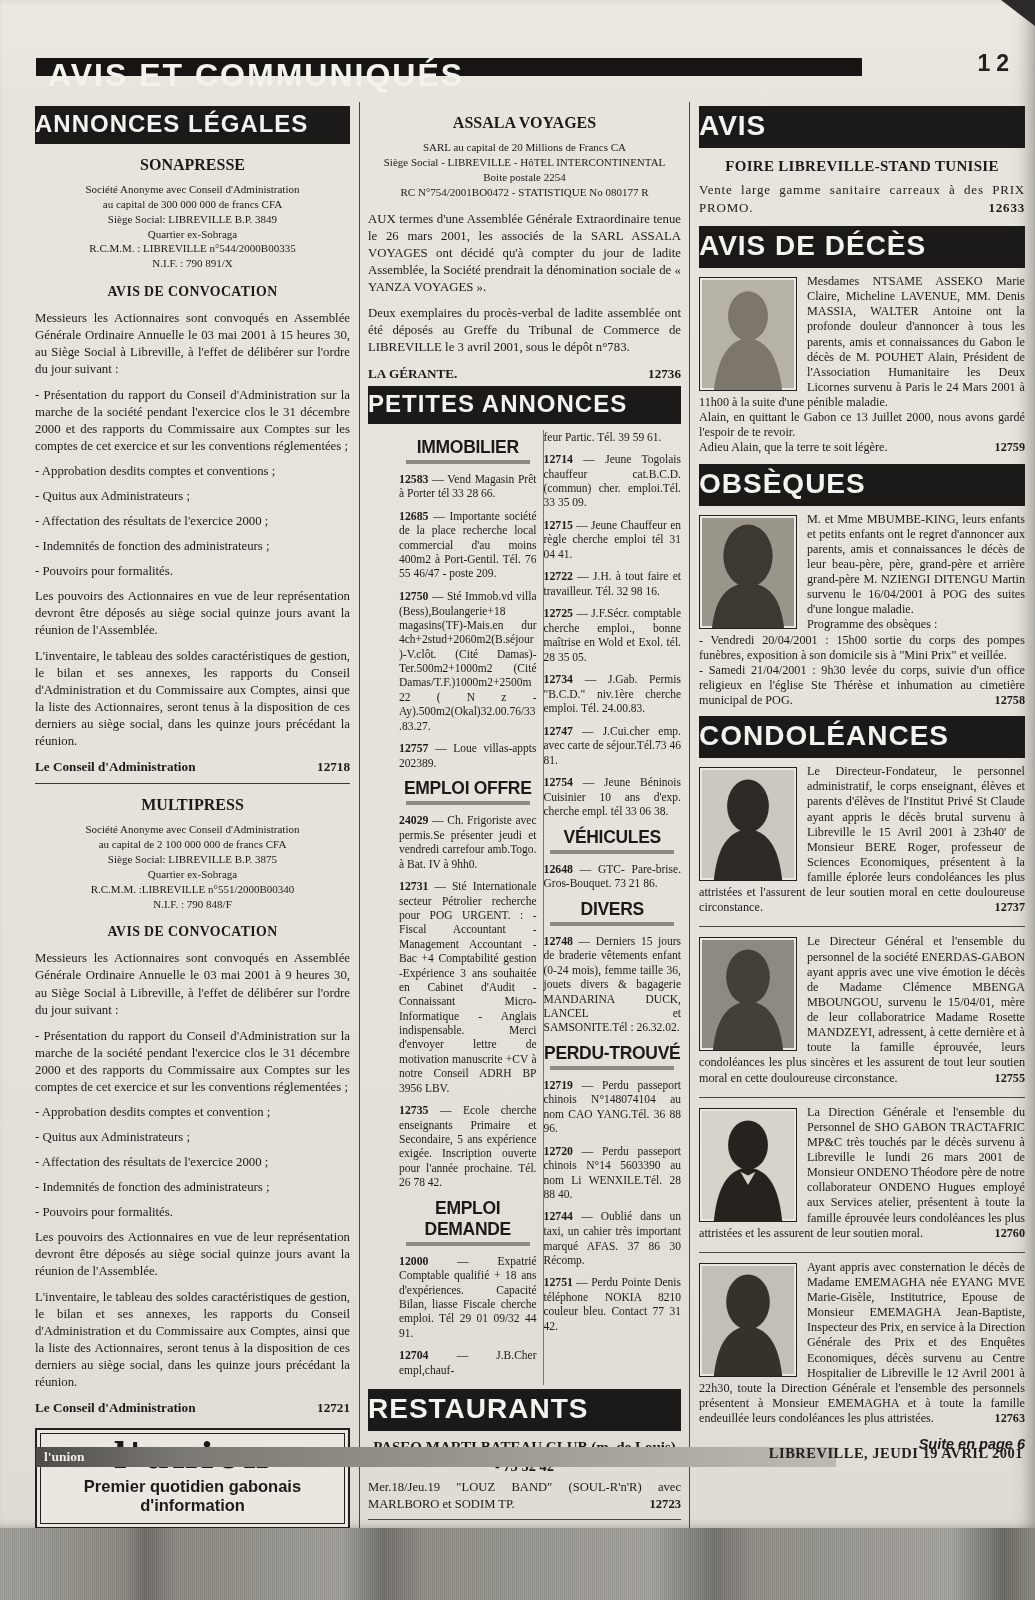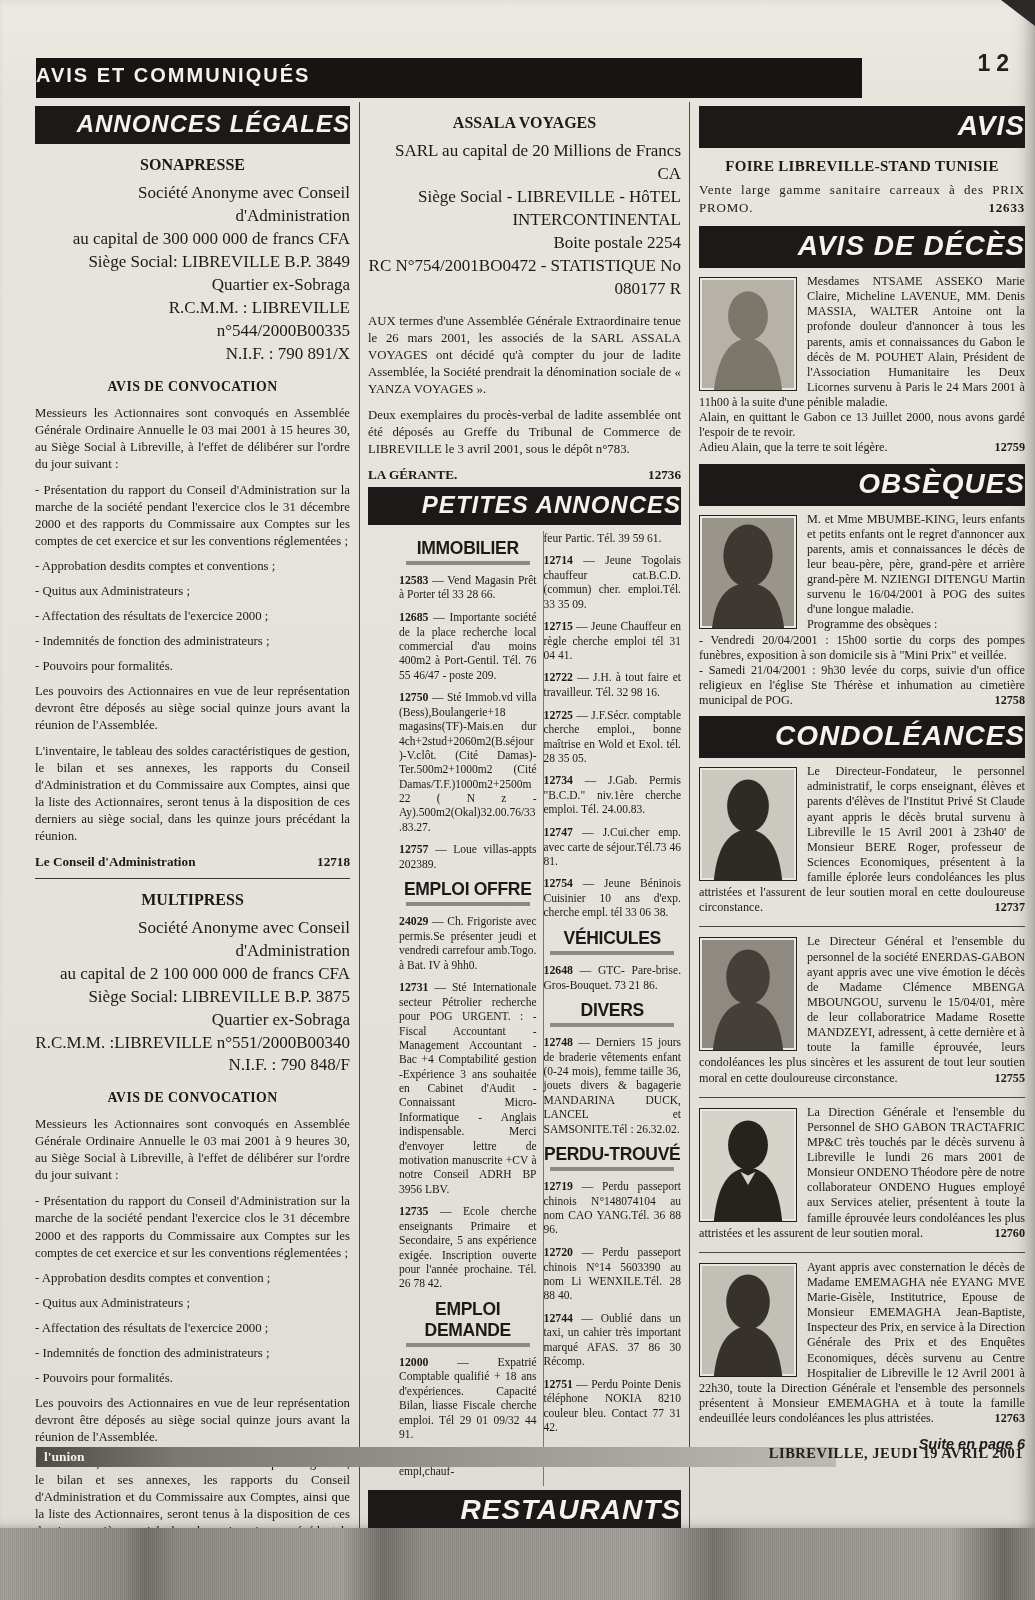--- a/index.html
+++ b/index.html
@@ -6,38 +6,38 @@
   body{
     width:1035px;height:1600px;position:relative;overflow:hidden;
     background:#cfccc5;
     font-family:"Liberation Serif", serif;color:#1c1a18;
   }
   .sheet{position:absolute;left:0;top:0;width:1035px;height:1530px;
     background:linear-gradient(180deg,#eceae3 0%,#e6e4dd 6%,#e4e2db 60%,#dedcd5 100%);
     box-shadow:inset -14px 0 18px -10px rgba(90,88,82,.55), inset 0 -8px 10px -6px rgba(90,88,82,.4);}
   .corner{position:absolute;right:0;top:0;width:0;height:0;
     border-top:26px solid #2b2a28;border-left:34px solid transparent;}
-  .masthead{position:absolute;left:36px;top:58px;width:826px;height:40px;background:#161513;
-    color:#f4f2ec;font-family:"Liberation Sans",sans-serif;font-weight:bold;font-size:20px;
-    line-height:34px;letter-spacing:2px;box-sizing:border-box;}
+  .masthead{position:absolute;left:36px;top:58px;width:826px;height:18px;background:#161513;
+    color:#f4f2ec;font-family:"Liberation Sans",sans-serif;font-weight:bold;font-size:32px;
+    line-height:34px;letter-spacing:2px;padding-left:12px;box-sizing:border-box;}
   .pageno{position:absolute;right:20px;top:50px;font-family:"Liberation Sans",sans-serif;
     font-weight:bold;font-size:23px;letter-spacing:6px;color:#23211f;}
   .cols{position:absolute;left:35px;top:102px;width:990px;display:flex;align-items:stretch;}
   .col{box-sizing:border-box;}
   .col-left{width:325px;padding-right:9px;border-right:1px solid #4a4741;font-size:12.8px;}
   .col-mid{width:330px;padding:0 8px;border-right:1px solid #4a4741;}
   .col-right{flex:1;padding-left:9px;font-size:12.2px;}
 
-  .banner{background:#1b1a18;color:#f5f3ed;text-align:right;
-    font-family:"Liberation Sans",sans-serif;font-weight:bold;font-style:italic;
+  .banner{background:#1b1a18;color:#f5f3ed;text-align:left;
+    font-family:"Liberation Sans",sans-serif;font-weight:bold;
     font-size:24px;letter-spacing:1px;padding:4px 0 6px;margin:4px 0 6px;}
   .banner.small{font-size:28px;}
 
   .notice-title{text-align:center;font-weight:bold;font-size:16px;margin:12px 0 8px;}
-  .nhead{text-align:right;line-height:1.35;font-size:17px;}
+  .nhead{text-align:center;line-height:1.35;font-size:11px;}
   .nsub{text-align:center;font-weight:bold;font-size:13.8px;margin:13px 0 10px;letter-spacing:.4px;}
   .nbody{font-size:12.8px;line-height:1.33;text-align:justify;margin:8px 0 9px;white-space:pre-line;}
   .agenda{margin:0 0 8px;}
   .sig{display:flex;justify-content:space-between;font-weight:bold;font-size:13.2px;margin-top:8px;}
   .rule{border:none;border-top:1.5px solid #3a3733;margin:8px 0 2px;}
   .rule.thin{border-top:1px solid #4a4741;margin:7px 0;}
 
   .union-box{border:2.5px solid #23211f;padding:3px;margin-top:12px;background:#e9e7e0;}
   .union-inner{border:1px solid #23211f;text-align:center;padding:4px 4px 8px;}
   .union-logo{font-family:"DejaVu Serif",serif;font-weight:bold;font-size:35px;letter-spacing:3px;line-height:1.05;}

